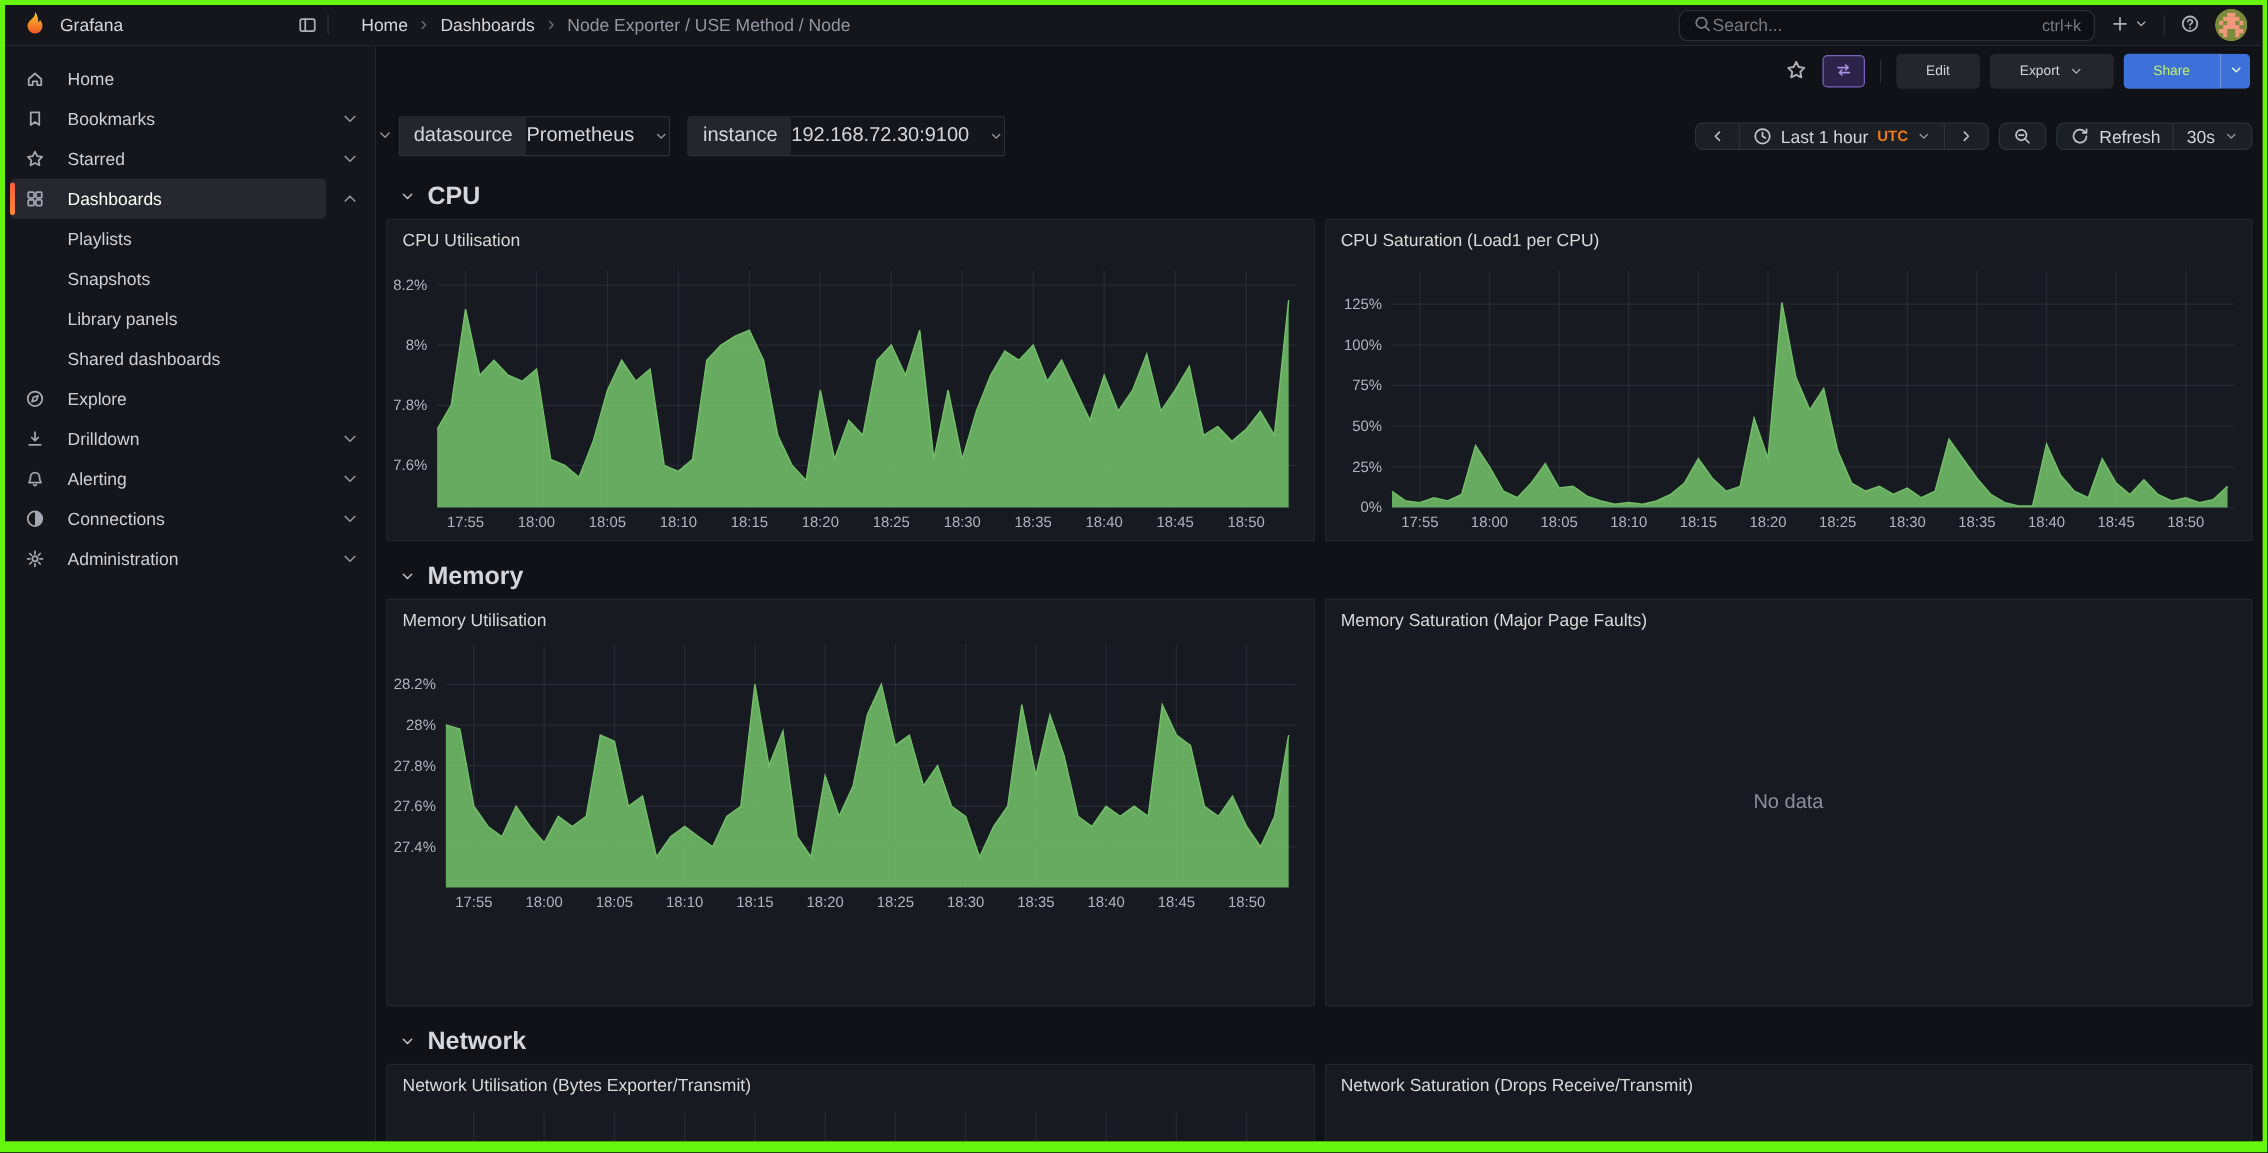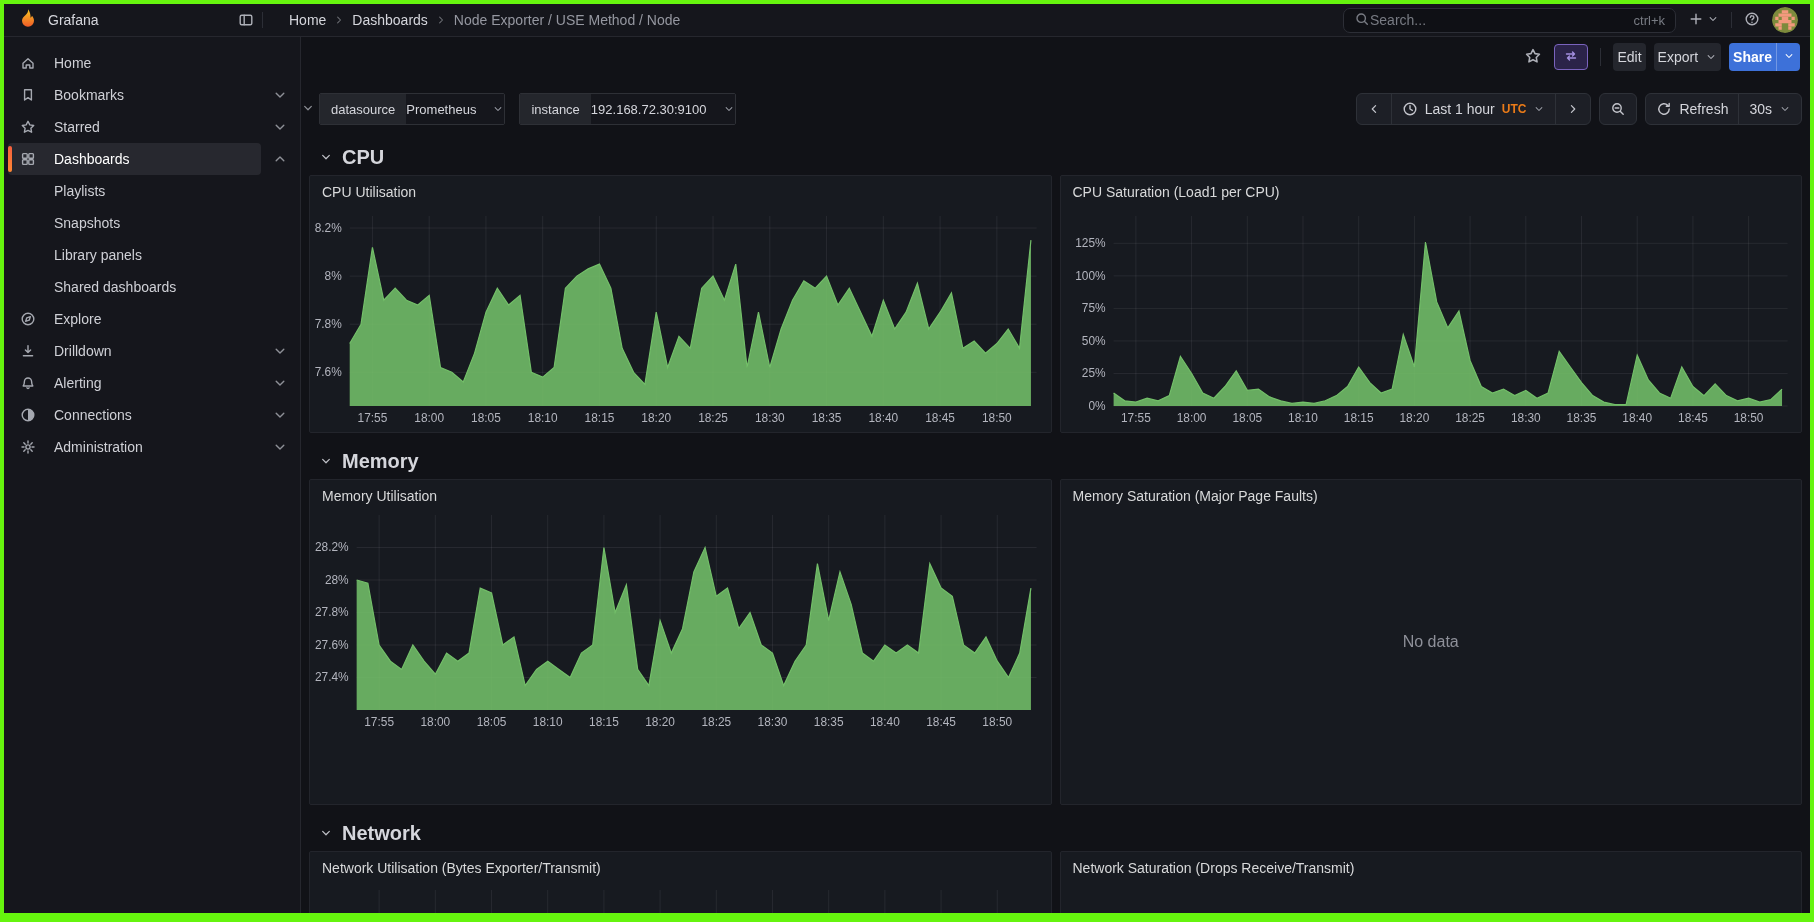--- a/index.html
+++ b/index.html
@@ -42,44 +42,44 @@
     width:4px; border-radius:2px; background:linear-gradient(#f55f3e,#ff8833); }
   .side-chevron { position:absolute; right:12px; top:8px; color:#8e9097; display:flex; cursor:pointer; }
 
   .content { flex:1; display:flex; flex-direction:column; background:#111217; min-width:0; }
   .dash-toolbar { height:40px; flex:none; display:flex; align-items:center;
     justify-content:flex-end; gap:8px; padding:0 10px; }
   .tb-iconbtn { background:none; border:none; color:#aeb0b8; display:flex; cursor:pointer; padding:4px; }
   .kiosk-btn { width:34px; height:26px; background:#2b2349; border:1px solid #7a63bd;
     border-radius:4px; display:grid; place-items:center; color:#a48fe0; cursor:pointer; }
   .tb-div { width:1px; height:18px; background:#2c2e36; margin:0 4px; }
-  .btn { height:28px; padding:0 4px; border:none; border-radius:4px; background:#24262d;
-    color:#d5d6dc; font-size:14px; display:flex; align-items:center; gap:7px; cursor:pointer;
+  .btn { height:28px; padding:0 24px; border:none; border-radius:4px; background:#24262d;
+    color:#d5d6dc; font-size:11px; display:flex; align-items:center; gap:7px; cursor:pointer;
     font-family:"Liberation Sans", sans-serif; }
   .btn .cd { color:#aeb0b8; display:flex; }
   .share-group { display:flex; }
-  .btn.share { background:#3d71d9; color:#ffffff; border-radius:4px 0 0 4px; font-weight:700; }
+  .btn.share { background:#3d71d9; color:#bef264; border-radius:4px 0 0 4px; font-weight:400; }
   .share-caret { width:24px; height:28px; background:#3d71d9; border:none; cursor:pointer;
     border-left:1px solid rgba(255,255,255,0.28); border-radius:0 4px 4px 0; color:#fff;
     display:grid; place-items:center; }
 
   .scroll { flex:1; overflow:hidden; padding:0 8px; position:relative; }
 
   
   .controls-row { position:relative; margin-top:16px; display:flex; align-items:center; gap:14px; }
   .collapse-caret { position:absolute; left:-8px; top:8px; color:#8e9097; display:flex; cursor:pointer; }
   .vars { display:flex; gap:14px; padding-left:10px; }
   .var { display:flex; height:32px; border:1px solid #2e3036; border-radius:2px;
-    overflow:hidden; font-size:13px; cursor:pointer; }
+    overflow:hidden; font-size:16px; cursor:pointer; }
   .var-label { display:flex; align-items:center; padding:0 11px; background:#24262c; color:#d5d6dc; }
   .var-value { display:flex; align-items:center; gap:16px; padding:0 0; background:#15161c;
     color:#d5d6dc; }
   .var-value .cd, .tp-seg .cd { color:#9a9da6; display:flex; }
   .time-cluster { margin-left:auto; display:flex; gap:8px; }
-  .tp-group { display:flex; height:32px; border:1px solid #2e3138; border-radius:6px;
+  .tp-group { display:flex; height:22px; border:1px solid #2e3138; border-radius:6px;
     background:#1d1f26; overflow:hidden; }
   .tp-seg { display:flex; align-items:center; gap:7px; padding:0 10px; color:#d5d6dc;
     font-size:14px; cursor:pointer; border-left:1px solid #2e3138; }
   .tp-seg:first-child { border-left:none; }
   .tp-seg .t-icon { color:#c3c4cb; display:flex; }
   .utc { color:#eb7b18; font-size:12px; font-weight:600; }
 
   
   .section-header { display:flex; align-items:center; gap:9px; height:36px; margin-top:14px;
     padding-left:10px; color:#d5d6dc; font-size:20px; font-weight:700; cursor:pointer; }

